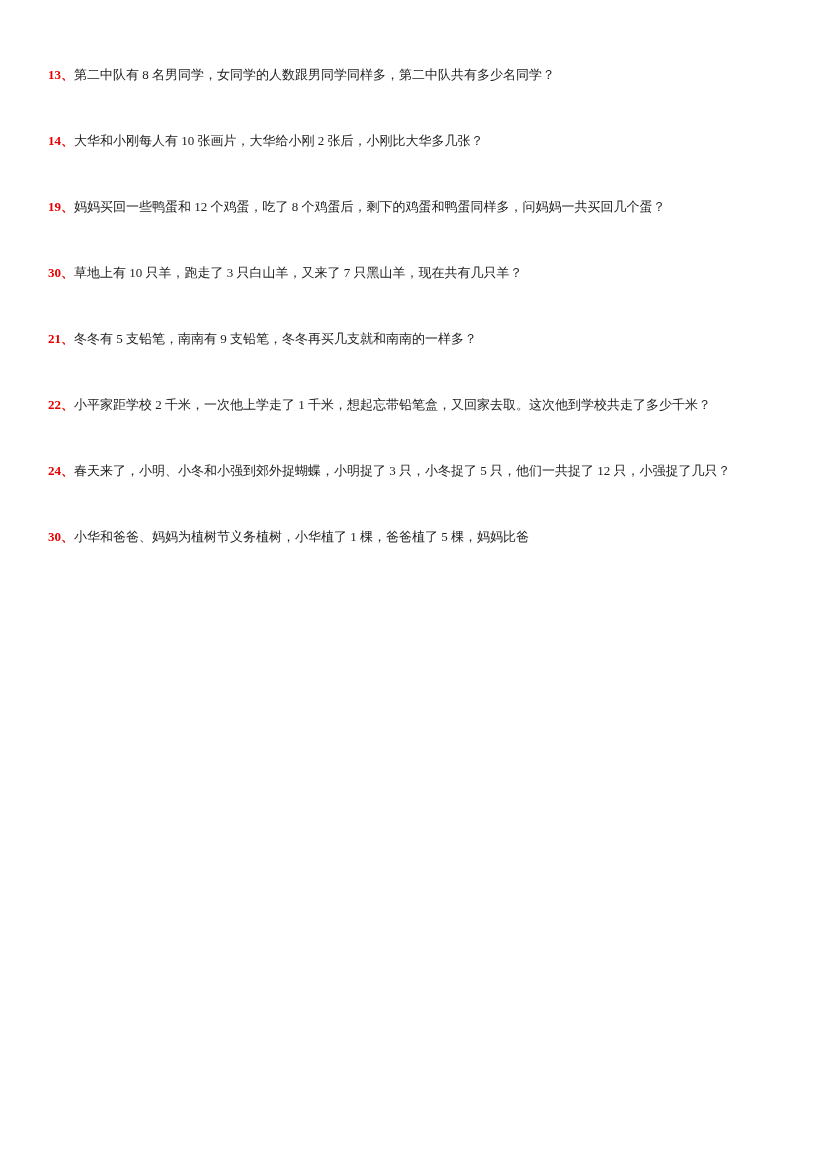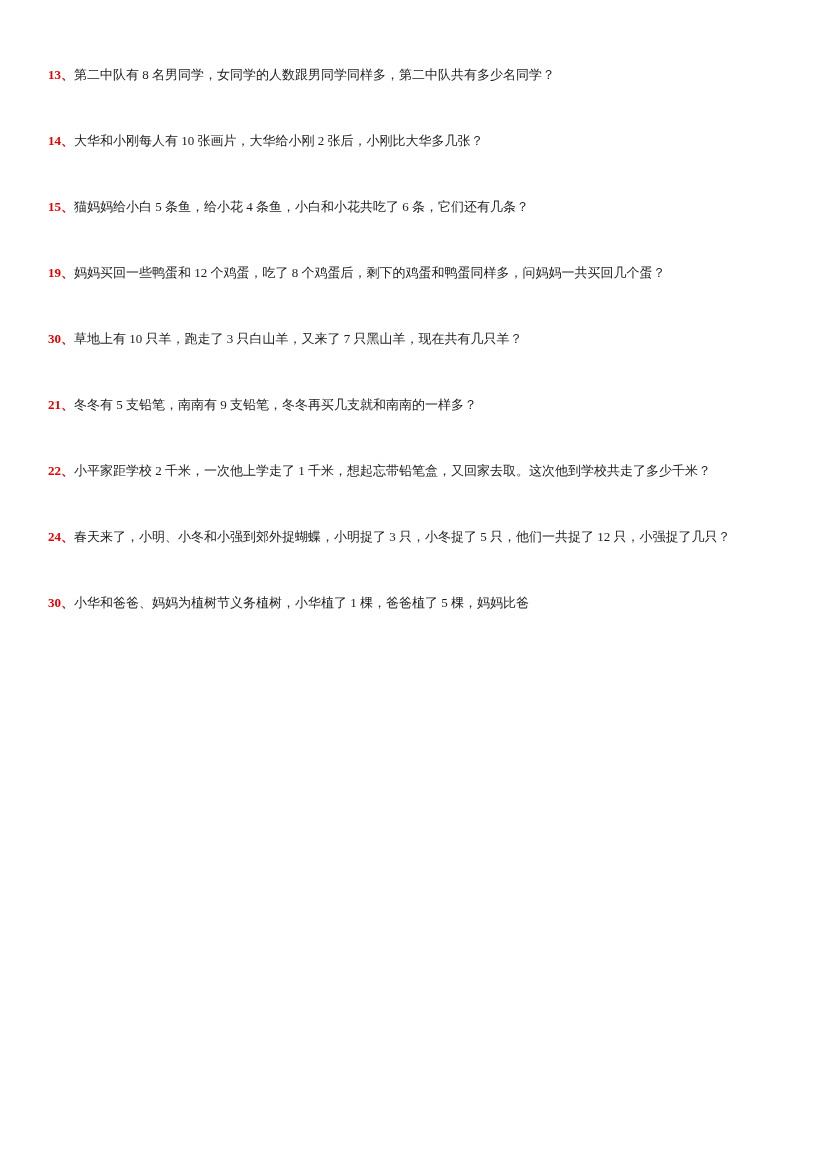--- a/index.html
+++ b/index.html
@@ -33,20 +33,19 @@
     color: #e60000;
     font-weight: bold;
   }
 </style>
 </head>
 <body>
 
 <div class="page">
   <p class="problem"><span class="num">13、</span><span>第二中队有 8 名男同学，女同学的人数跟男同学同样多，第二中队共有多少名同学？</span></p>
   <p class="problem"><span class="num">14、</span><span>大华和小刚每人有 10 张画片，大华给小刚 2 张后，小刚比大华多几张？</span></p>
-  <p class="problem"><span class="num">15、</span><span>猫妈妈给小白 5 条鱼，给小花 4 条鱼，小白和小花共吃了 6 条，它们还有几条？</span></p>
   <p class="problem"><span class="num">19、</span><span>妈妈买回一些鸭蛋和 12 个鸡蛋，吃了 8 个鸡蛋后，剩下的鸡蛋和鸭蛋同样多，问妈妈一共买回几个蛋？</span></p>
   <p class="problem"><span class="num">30、</span><span>草地上有 10 只羊，跑走了 3 只白山羊，又来了 7 只黑山羊，现在共有几只羊？</span></p>
   <p class="problem"><span class="num">21、</span><span>冬冬有 5 支铅笔，南南有 9 支铅笔，冬冬再买几支就和南南的一样多？</span></p>
   <p class="problem"><span class="num">22、</span><span>小平家距学校 2 千米，一次他上学走了 1 千米，想起忘带铅笔盒，又回家去取。这次他到学校共走了多少千米？</span></p>
   <p class="problem"><span class="num">24、</span><span>春天来了，小明、小冬和小强到郊外捉蝴蝶，小明捉了 3 只，小冬捉了 5 只，他们一共捉了 12 只，小强捉了几只？</span></p>
   <p class="problem"><span class="num">30、</span><span>小华和爸爸、妈妈为植树节义务植树，小华植了 1 棵，爸爸植了 5 棵，妈妈比爸</span></p>
 </div>
 
 </body></html>

